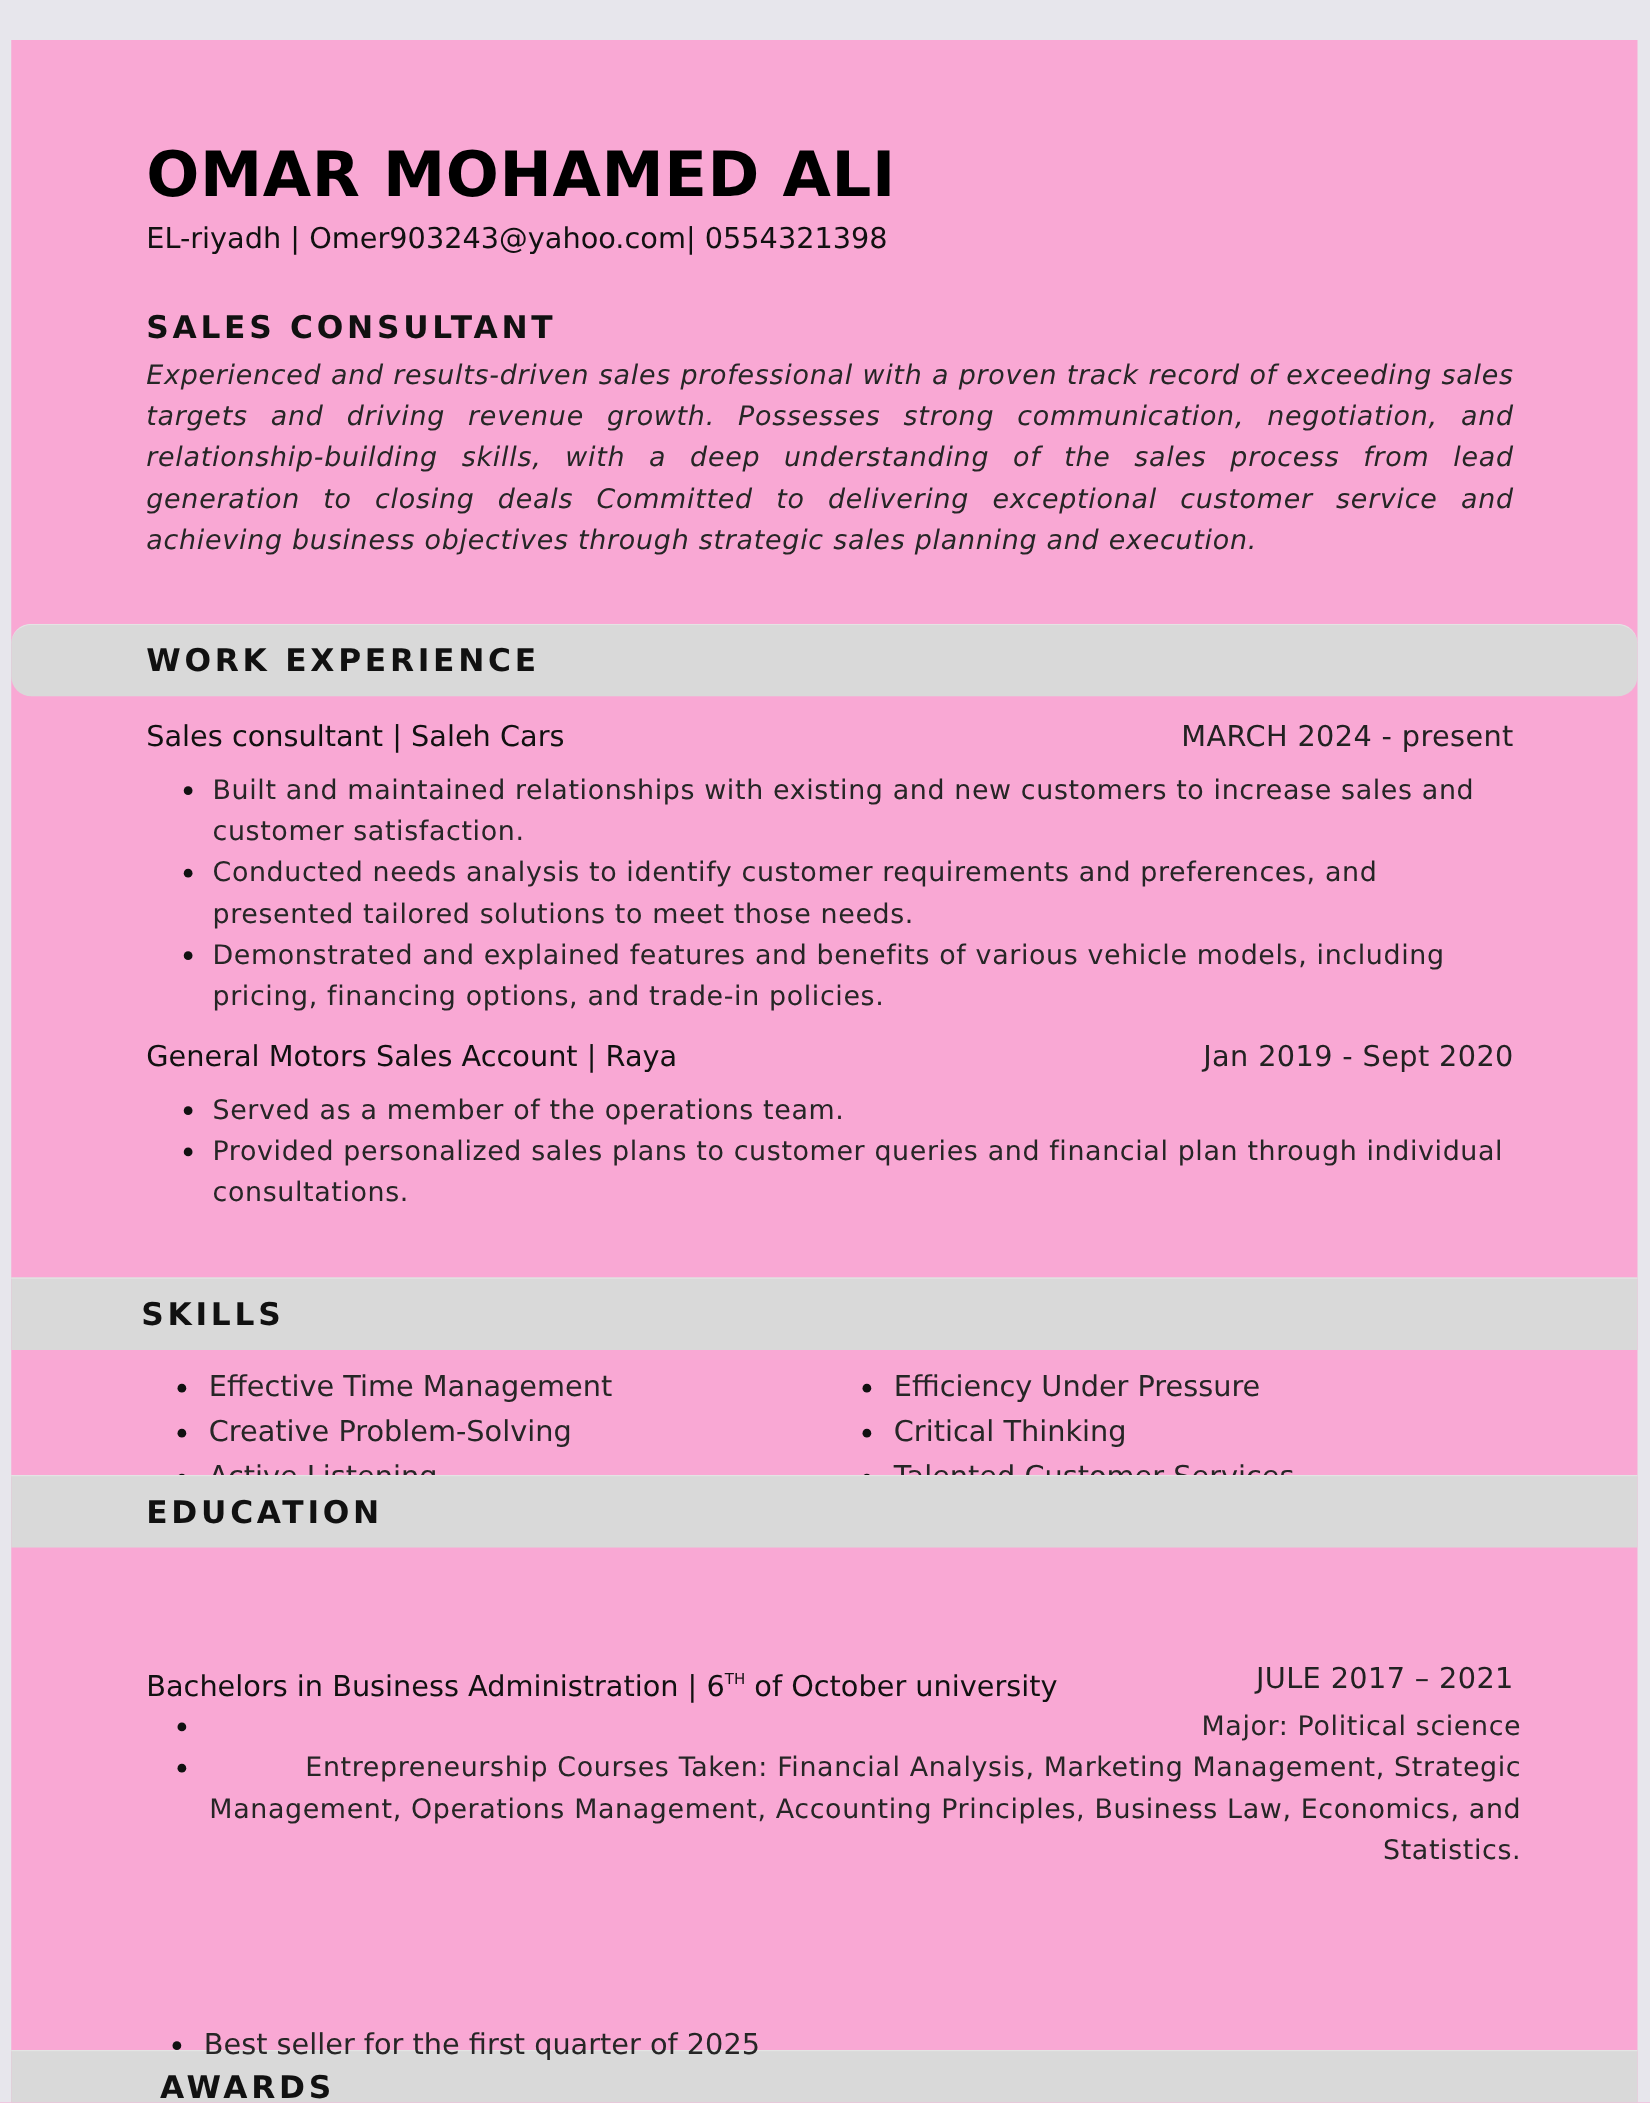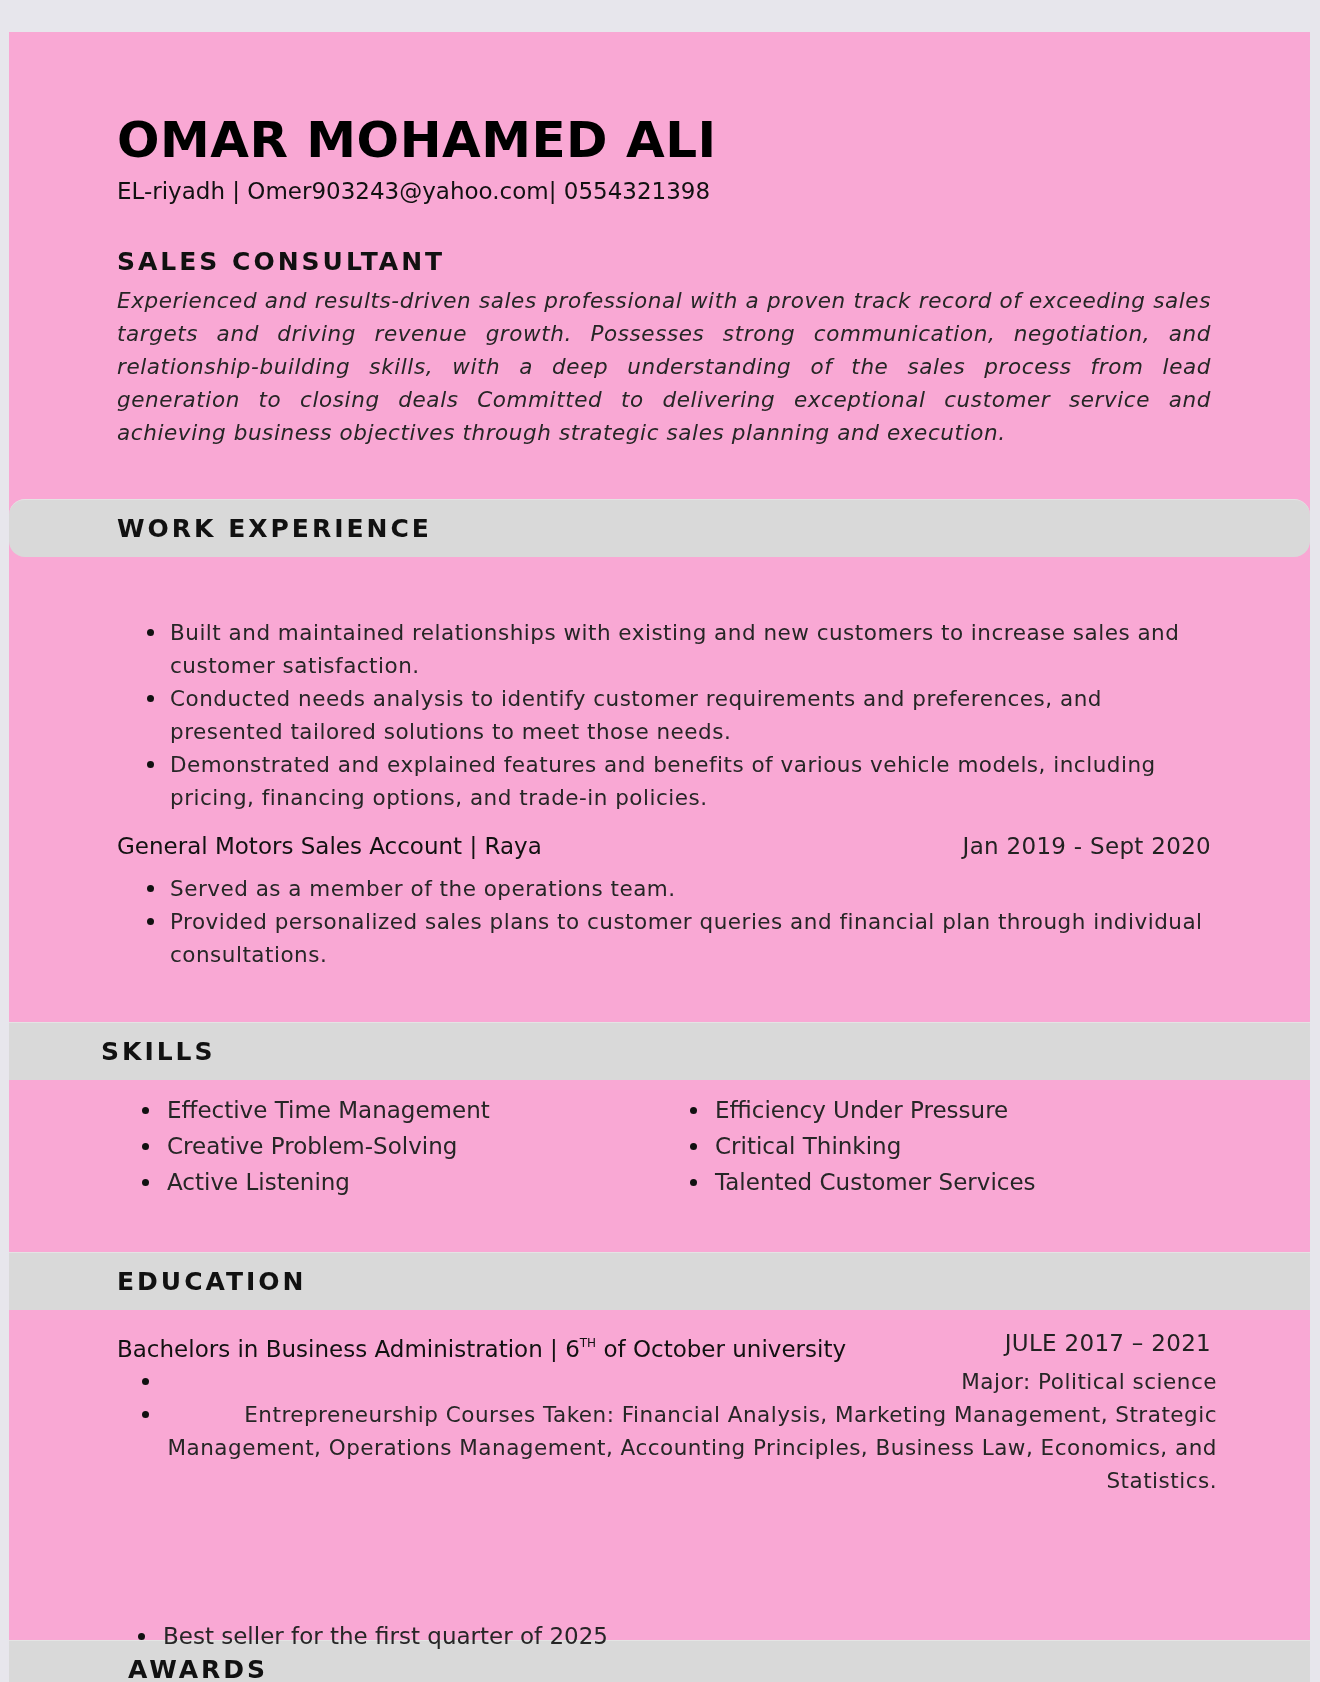--- a/index.html
+++ b/index.html
@@ -131,50 +131,54 @@
 
   <div class="abs name">OMAR MOHAMED ALI</div>
   <div class="abs contact">EL-riyadh | Omer903243@yahoo.com| 0554321398</div>
   <div class="abs role">SALES CONSULTANT</div>
   <div class="summary">Experienced and results-driven sales professional with a proven track record of exceeding sales targets and driving revenue growth. Possesses strong communication, negotiation, and relationship-building skills, with a deep understanding of the sales process from lead generation to closing deals Committed to delivering exceptional customer service and achieving business objectives through strategic sales planning and execution.</div>
 
   <div class="band" style="top:467px;border-radius:16px;">
     <div class="band-title" style="left:108px;">WORK EXPERIENCE</div>
   </div>
 
+  <div class="job-head" style="top:543px;">
+    <span class="job-title">Sales consultant | Saleh Cars</span>
+    <span class="job-date">MARCH 2024 - present</span>
+  </div>
   <ul class="bullets" style="left:138px; top:584px; width:1060px;">
     <li>Built and maintained relationships with existing and new customers to increase sales and customer satisfaction.</li>
     <li>Conducted needs analysis to identify customer requirements and preferences, and presented tailored solutions to meet those needs.</li>
     <li>Demonstrated and explained features and benefits of various vehicle models, including pricing, financing options, and trade-in policies.</li>
   </ul>
 
   <div class="job-head" style="top:799px;">
     <span class="job-title">General Motors Sales Account | Raya</span>
     <span class="job-date">Jan 2019 - Sept 2020</span>
   </div>
   <ul class="bullets" style="left:138px; top:840px; width:1066px;">
     <li>Served as a member of the operations team.</li>
     <li>Provided personalized sales plans to customer queries and financial plan through individual consultations.</li>
   </ul>
 
   <div class="band" style="top:990px;">
-    <div class="band-title" style="left:92px;">SKILLS</div>
+    <div class="band-title" style="left:104px;">SKILLS</div>
   </div>
   <ul class="bullets skills" style="left:133px; top:1060px; width:520px;">
     <li>Effective Time Management</li>
     <li>Creative Problem-Solving</li>
     <li>Active Listening</li>
   </ul>
   <ul class="bullets skills" style="left:681px; top:1060px; width:520px;">
     <li>Efficiency Under Pressure</li>
     <li>Critical Thinking</li>
     <li>Talented Customer Services</li>
   </ul>
 
-  <div class="band" style="top:1220px;padding-left:19px;">
+  <div class="band" style="top:1148px;padding-left:19px;">
     <div class="band-title" style="left:108px;">EDUCATION</div>
   </div>
   <div class="edu-head">
     <span class="job-title"><span>Bachelors in Business Administration | 6</span><sup>TH</sup><span> of October university</span></span>
     <span class="job-date">JULE 2017 – 2021</span>
   </div>
   <ul class="bullets" style="left:133px; top:1333px; width:1075px;text-align:right;">
     <li>Major: Political science</li>
     <li>Entrepreneurship Courses Taken: Financial Analysis, Marketing Management, Strategic Management, Operations Management, Accounting Principles, Business Law, Economics, and Statistics.</li>
   </ul>

